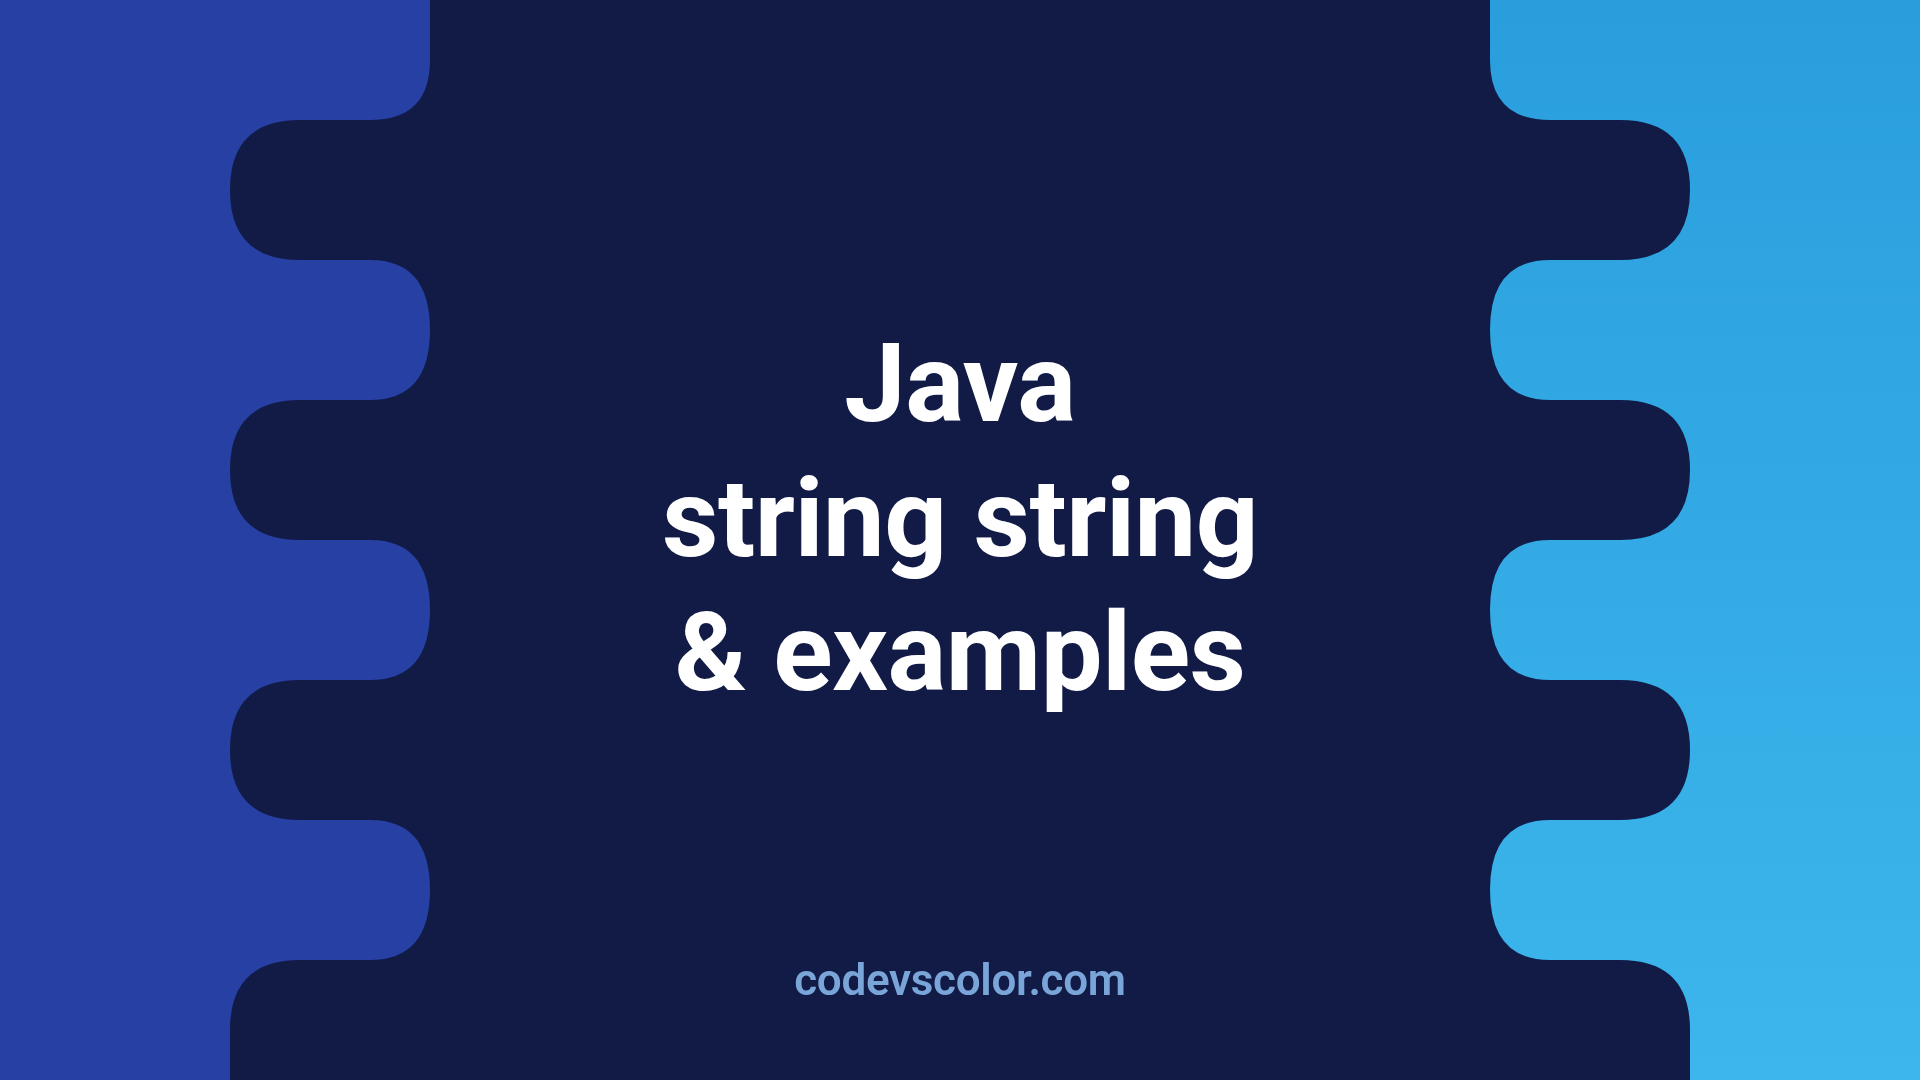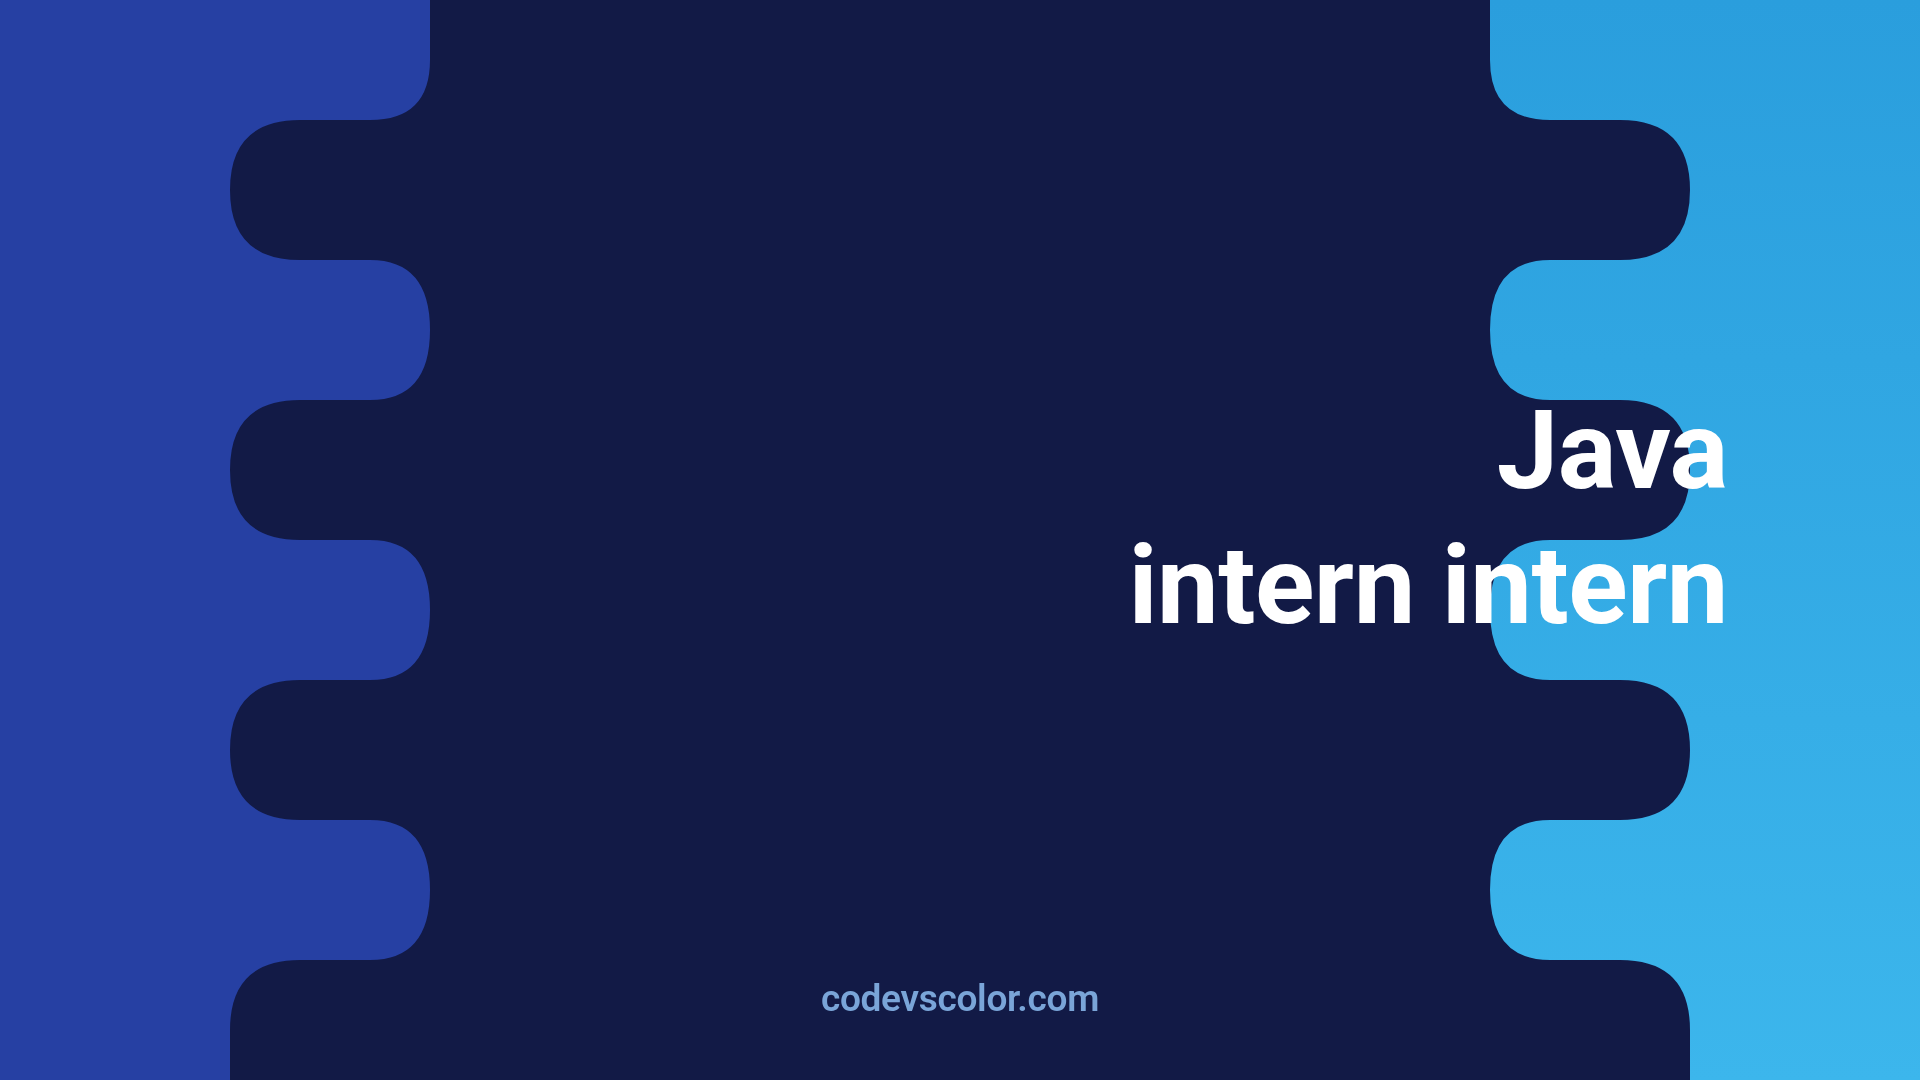--- a/index.html
+++ b/index.html
@@ -30,37 +30,37 @@
     position: absolute;
     left: 0; top: 0;
     width: 1920px; height: 1080px;
     pointer-events: none;
   }
   .blob-center path { fill: #121a46; }
   .title-block {
     position: absolute;
     left: 50%; top: 48%;
     transform: translate(-50%, -50%);
-    text-align: right;
+    text-align: center;
     color: #ffffff;
     width: 80%;
   }
   .title-block .line {
     font-weight: 700;
     font-size: 110px;
     line-height: 1.22;
     letter-spacing: -0.5px;
   }
   .credit {
     position: absolute;
     left: 50%;
-    bottom: 60px;
+    bottom: 74px;
     transform: translateX(-50%);
     color: #7aa5d8;
-    font-size: 37px;
+    font-size: 44px;
     font-weight: 600;
     letter-spacing: -0.3px;
   }
 </style>
 </head>
 <body>
 
 <div class="canvas">
   <div class="bg-left"></div>
   <div class="bg-right"></div>
@@ -114,17 +114,18 @@
       Q 1690 120 1620 120
       L 1550 120
       Q 1490 120 1490 60
       L 1490 0
       Z
     "></path>
   </svg>
 
   <div class="title-block">
     <div class="line">Java</div>
-    <div class="line">intern intern</div>
+    <div class="line">string string</div>
+    <div class="line">&amp; examples</div>
   </div>
 
   <div class="credit">codevscolor.com</div>
 </div>
 
 </body></html>

